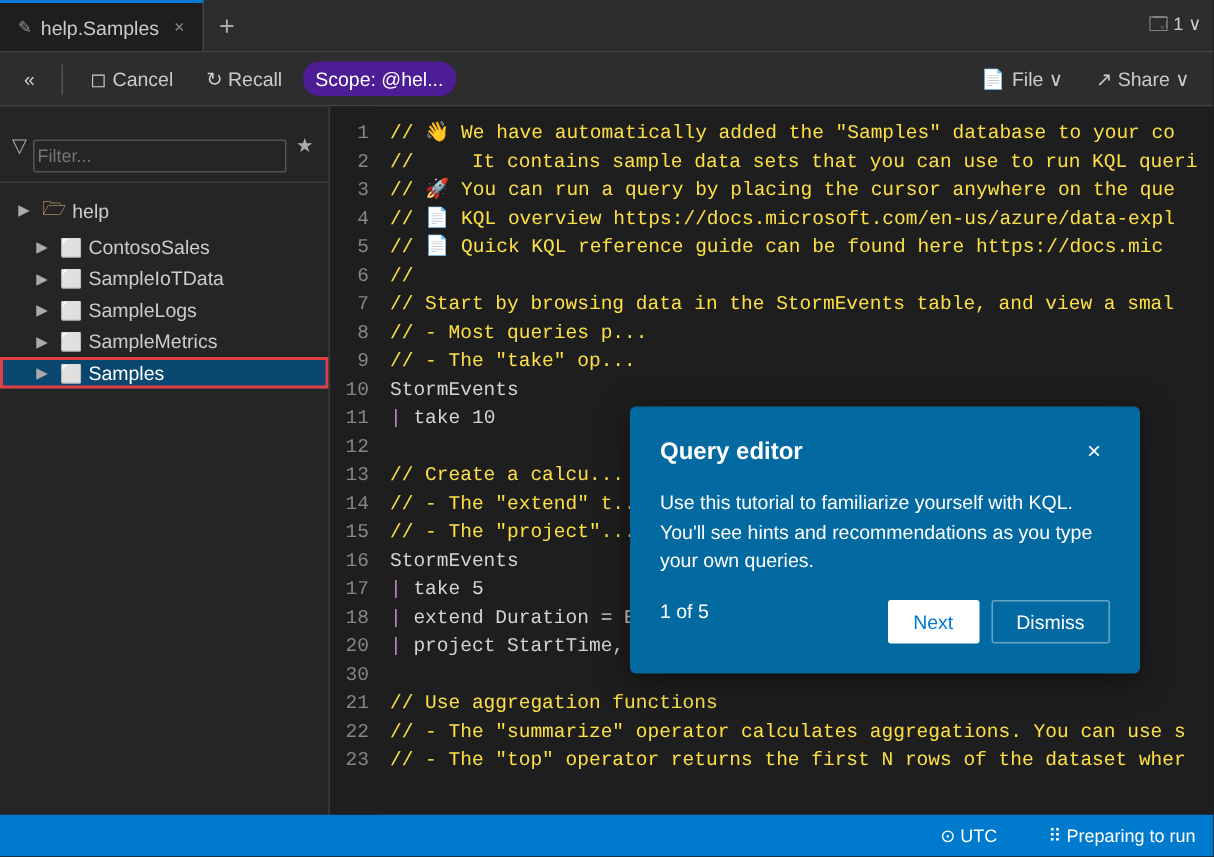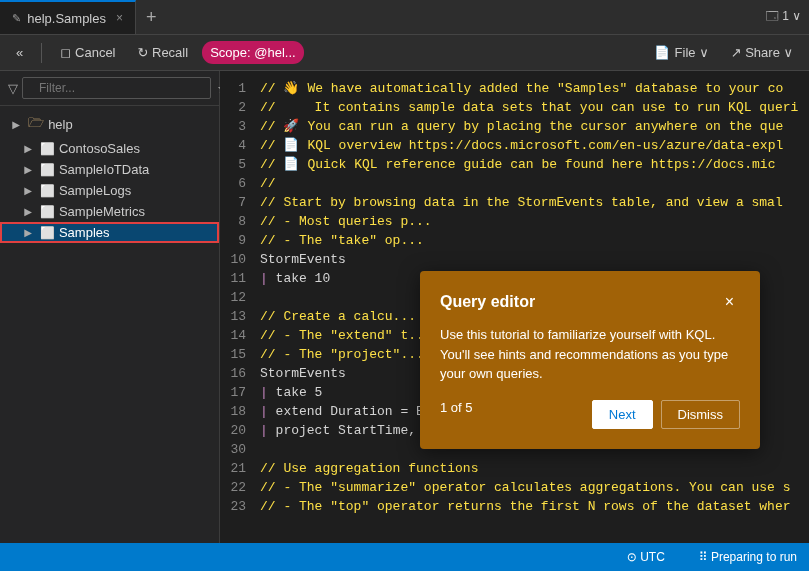--- a/index.html
+++ b/index.html
@@ -44,21 +44,21 @@
       display: flex; align-items: center; gap: 4px;
       padding: 4px 8px;
       color: #ccc;
       cursor: pointer;
       border-radius: 2px;
       font-size: 13px;
       background: transparent;
       border: none;
     }
     .toolbar-btn.scope-btn {
-      background: #be185d;
+      background: #4c1d95;
       color: white;
       border-radius: 11px;
     }
     .toolbar-sep { width: 1px; height: 20px; background: #555; margin: 0 4px; }
     .toolbar-spacer { flex: 1; }
 
     
     .main-area {
       display: flex;
       height: calc(571px - 35px - 36px - 28px);
@@ -78,23 +78,24 @@
       align-items: center;
       padding: 6px 8px;
       border-bottom: 1px solid #3c3c3c;
       gap: 4px;
     }
     .filter-input {
       flex: 1;
       background: transparent;
       border: 1px solid #555;
       color: #8b5cf6;
-      padding: 3px 16px;
+      padding: 3px 2px;
       font-size: 12px;
       border-radius: 2px;
+      margin-top: 16px;
     }
     .filter-icon-btn {
       color: #aaa;
       cursor: pointer;
       padding: 2px;
     }
     .tree-container { flex: 1; overflow-y: auto; padding: 4px 0; }
     .tree-item {
       display: flex;
       align-items: center;
@@ -140,21 +141,21 @@
     }
     .code-comment { color: #fde047; }
     .code-pipe { color: #c586c0; }
 
     
     .query-popup {
       position: absolute;
       top: 200px;
       left: 200px;
       width: 340px;
-      background: #a16207;
+      background: #0369a1;
       color: white;
       border-radius: 4px;
       padding: 20px;
       box-shadow: 0 4px 20px rgba(0,0,0,0.5);
       z-index: 100;
     }
     .popup-header {
       display: flex;
       align-items: center;
       justify-content: space-between;

